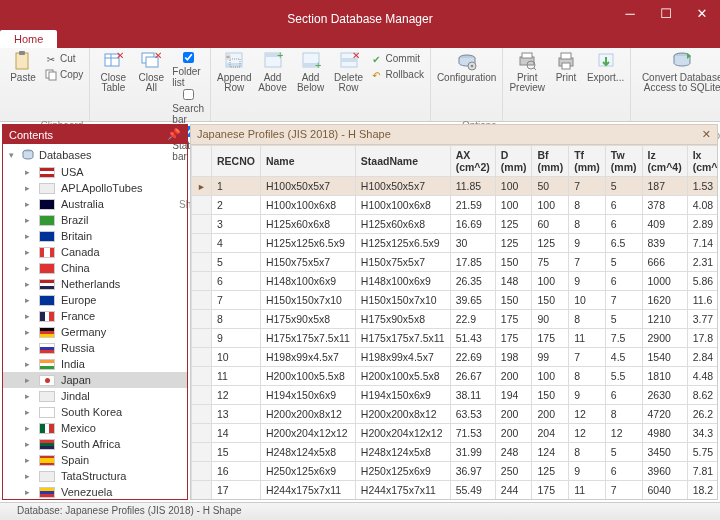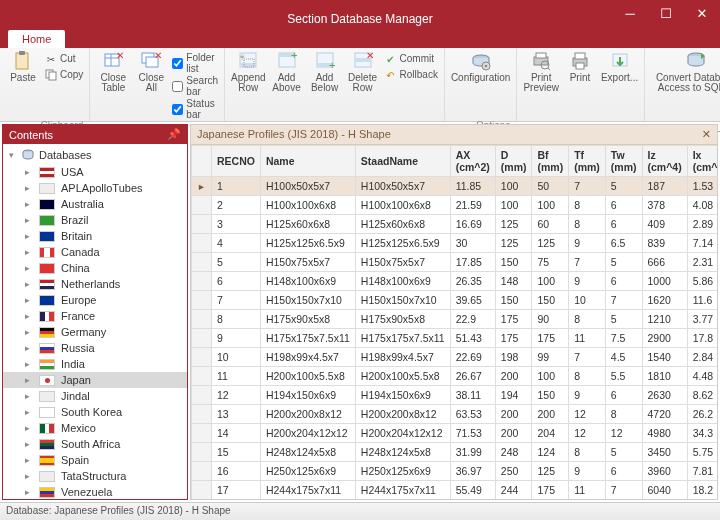--- a/index.html
+++ b/index.html
@@ -2,53 +2,53 @@
 <html><head>
 <meta charset="utf-8">
 <style>
 * { box-sizing: border-box; margin: 0; padding: 0; font-family: "Segoe UI", Tahoma, sans-serif; }
 body { width: 720px; height: 520px; overflow: hidden; background: #fff; font-size: 11px; color: #333; }
 .titlebar { background: #a72630; height: 26px; display: flex; align-items: flex-end; justify-content: center; position: relative; }
 .titlebar .title { color: #fff; font-size: 12px; }
 .titlebar .wins { position: absolute; right: 0; top: 0; display: flex; }
 .titlebar .wbtn { width: 36px; height: 26px; display: flex; align-items: center; justify-content: center; color: #fff; font-size: 13px; cursor: default; }
 .hometab-row { background: #a72630; height: 22px; display: flex; align-items: flex-end; }
-.hometab { background: #fff; color: #a72630; padding: 3px 14px; font-size: 11px; margin-left: 8px; border-top-left-radius: 2px; border-top-right-radius: 2px; }
+.hometab { background: #fff; color: #a72630; padding: 3px 14px; font-size: 11px; margin-left: 0; border-top-left-radius: 2px; border-top-right-radius: 2px; }
 .ribbon { height: 74px; background: linear-gradient(#f7f7f7,#efefef); border-bottom: 1px solid #ccc; display: flex; font-size: 10px; color: #555; }
 .rgroup { border-right: 1px solid #ddd; padding: 2px 6px 1px; display: flex; flex-direction: column; justify-content: space-between; }
 .rgroup .items { display: flex; align-items: flex-start; gap: 4px; flex: 1; }
 .rgroup .glabel { text-align: right; color: #888; font-size: 10px; margin-top: 37px; }
 .rbtn { display: flex; flex-direction: column; align-items: center; gap: 1px; min-width: 34px; cursor: default; }
 .rbtn .ic { width: 22px; height: 22px; display: flex; align-items: center; justify-content: center; }
 .rbtn .txt { font-size: 10px; text-align: center; line-height: 10px; white-space: pre; }
 .rbtn.mini { flex-direction: row; min-width: 0; gap: 2px; }
 .rbtn.mini .ic { width: 14px; height: 14px; }
 .chklist { display: flex; flex-direction: column; gap: 1px; padding-top: 2px; }
-.chkrow { display: flex; align-items: center; gap: 3px; font-size: 10px; }
+.chkrow { display: flex; align-items: center; gap: 3px; font-size: 10px; flex-direction: column; }
 .chkrow input { width: 11px; height: 11px; }
 svg { display: block; }
 .body { display: flex; height: calc(520px - 26px - 22px - 74px - 18px); justify-content: center; }
 .sidebar { width: 186px; border: 1px solid #a72630; margin: 2px; display: flex; flex-direction: column; }
 .side-hdr { background: #a72630; color: #fff; padding: 3px 6px; display: flex; justify-content: space-between; align-items: center; font-size: 11px; }
 .tree { flex: 1; overflow-y: auto; overflow-x: hidden; padding: 2px 0; }
 .troot { display: flex; align-items: center; gap: 4px; padding: 2px 6px; font-size: 11px; }
 .tnode { display: flex; align-items: center; gap: 6px; padding: 2px 6px 2px 22px; font-size: 11px; cursor: default; }
 .tnode.sel { background: #d9d9d9; }
 .flag { width: 16px; height: 11px; border: 1px solid #ccc; display: inline-block; }
 .caret { font-size: 9px; color: #888; width: 8px; }
 .main { flex: 1; display: flex; flex-direction: column; margin: 2px 2px 2px 0; min-width: 0; }
 .tabbar { background: #efe3d8; border: 1px solid #d8c9b8; padding: 3px 6px; font-size: 11px; color: #7a5c3a; display: flex; justify-content: space-between; }
 .grid-wrap { flex: 1; overflow: auto; border: 1px solid #ccc; border-top: none; }
 table { border-collapse: collapse; font-size: 10.5px; width: max-content; }
 th, td { border: 1px solid #ddd; padding: 3px 5px; text-align: left; white-space: nowrap; }
 th { background: #f3f3f3; font-weight: 600; position: sticky; top: 0; }
 tr.selrow td { background: #efe3d8; }
 .rowhdr { background: #f3f3f3; text-align: center; width: 20px; color: #666; }
 tr.selrow .rowhdr::before { content: "▸"; color: #7a5c3a; }
-.status { height: 18px; background: linear-gradient(#f5f5f5,#e8e8e8); border-top: 1px solid #ccc; font-size: 10px; color: #555; padding: 2px 6px; }
+.status { height: 18px; background: linear-gradient(#f5f5f5,#e8e8e8); border-top: 1px solid #ccc; font-size: 10px; color: #555; padding: 2px 17px; }
 ::-webkit-scrollbar { width: 10px; height: 10px; }
 ::-webkit-scrollbar-thumb { background: #c8c8c8; }
 ::-webkit-scrollbar-track { background: #f0f0f0; }
 </style>
 </head>
 <body>
 
 <div class="titlebar">
   <span class="title">Section Database Manager</span>
   <div class="wins">

